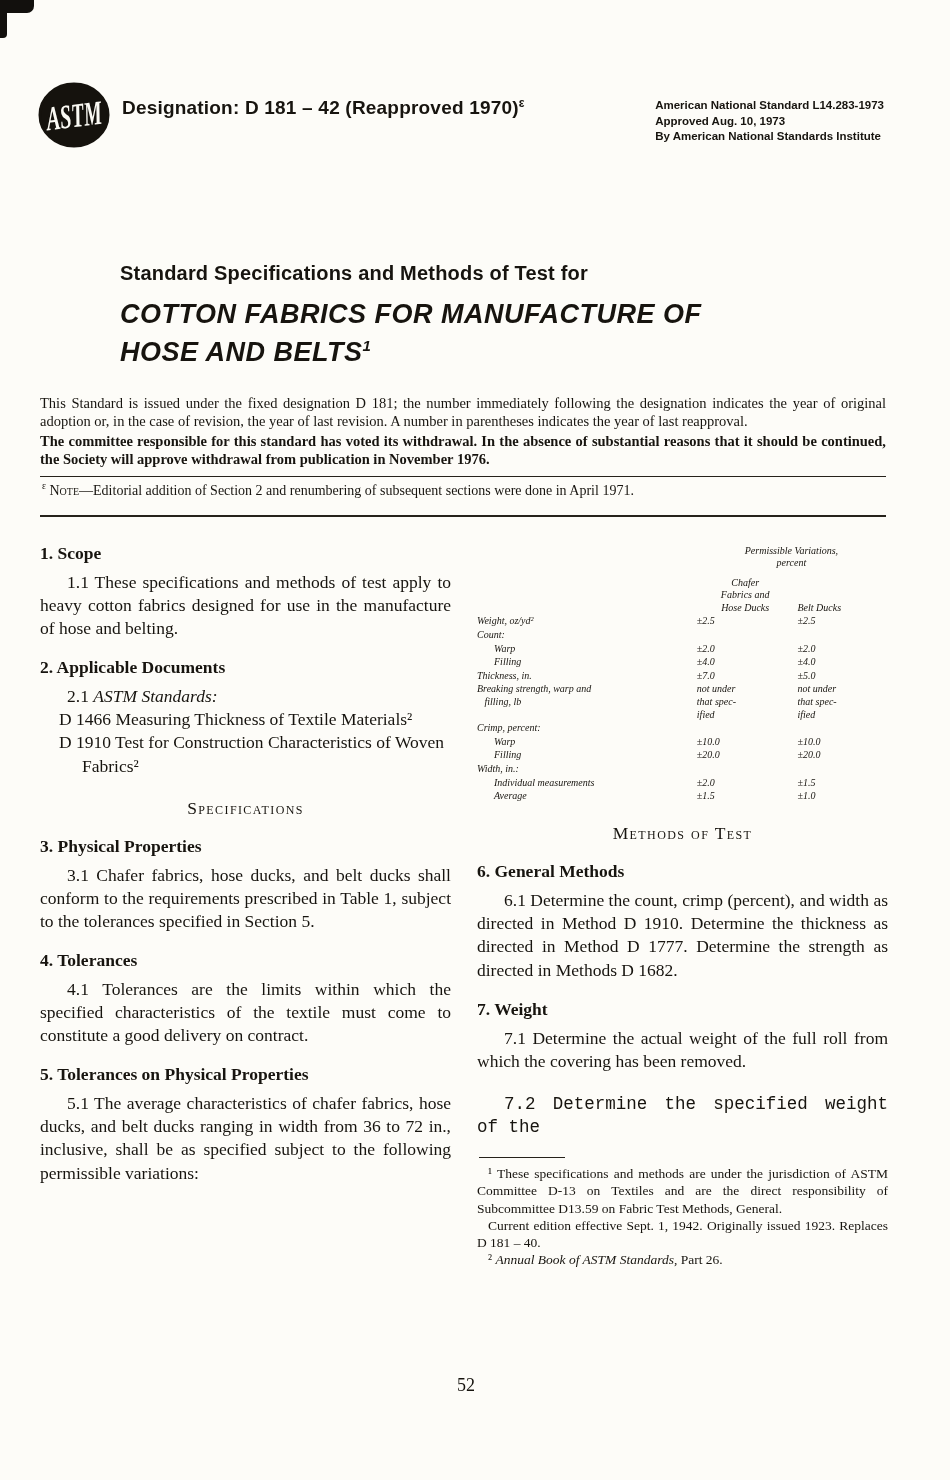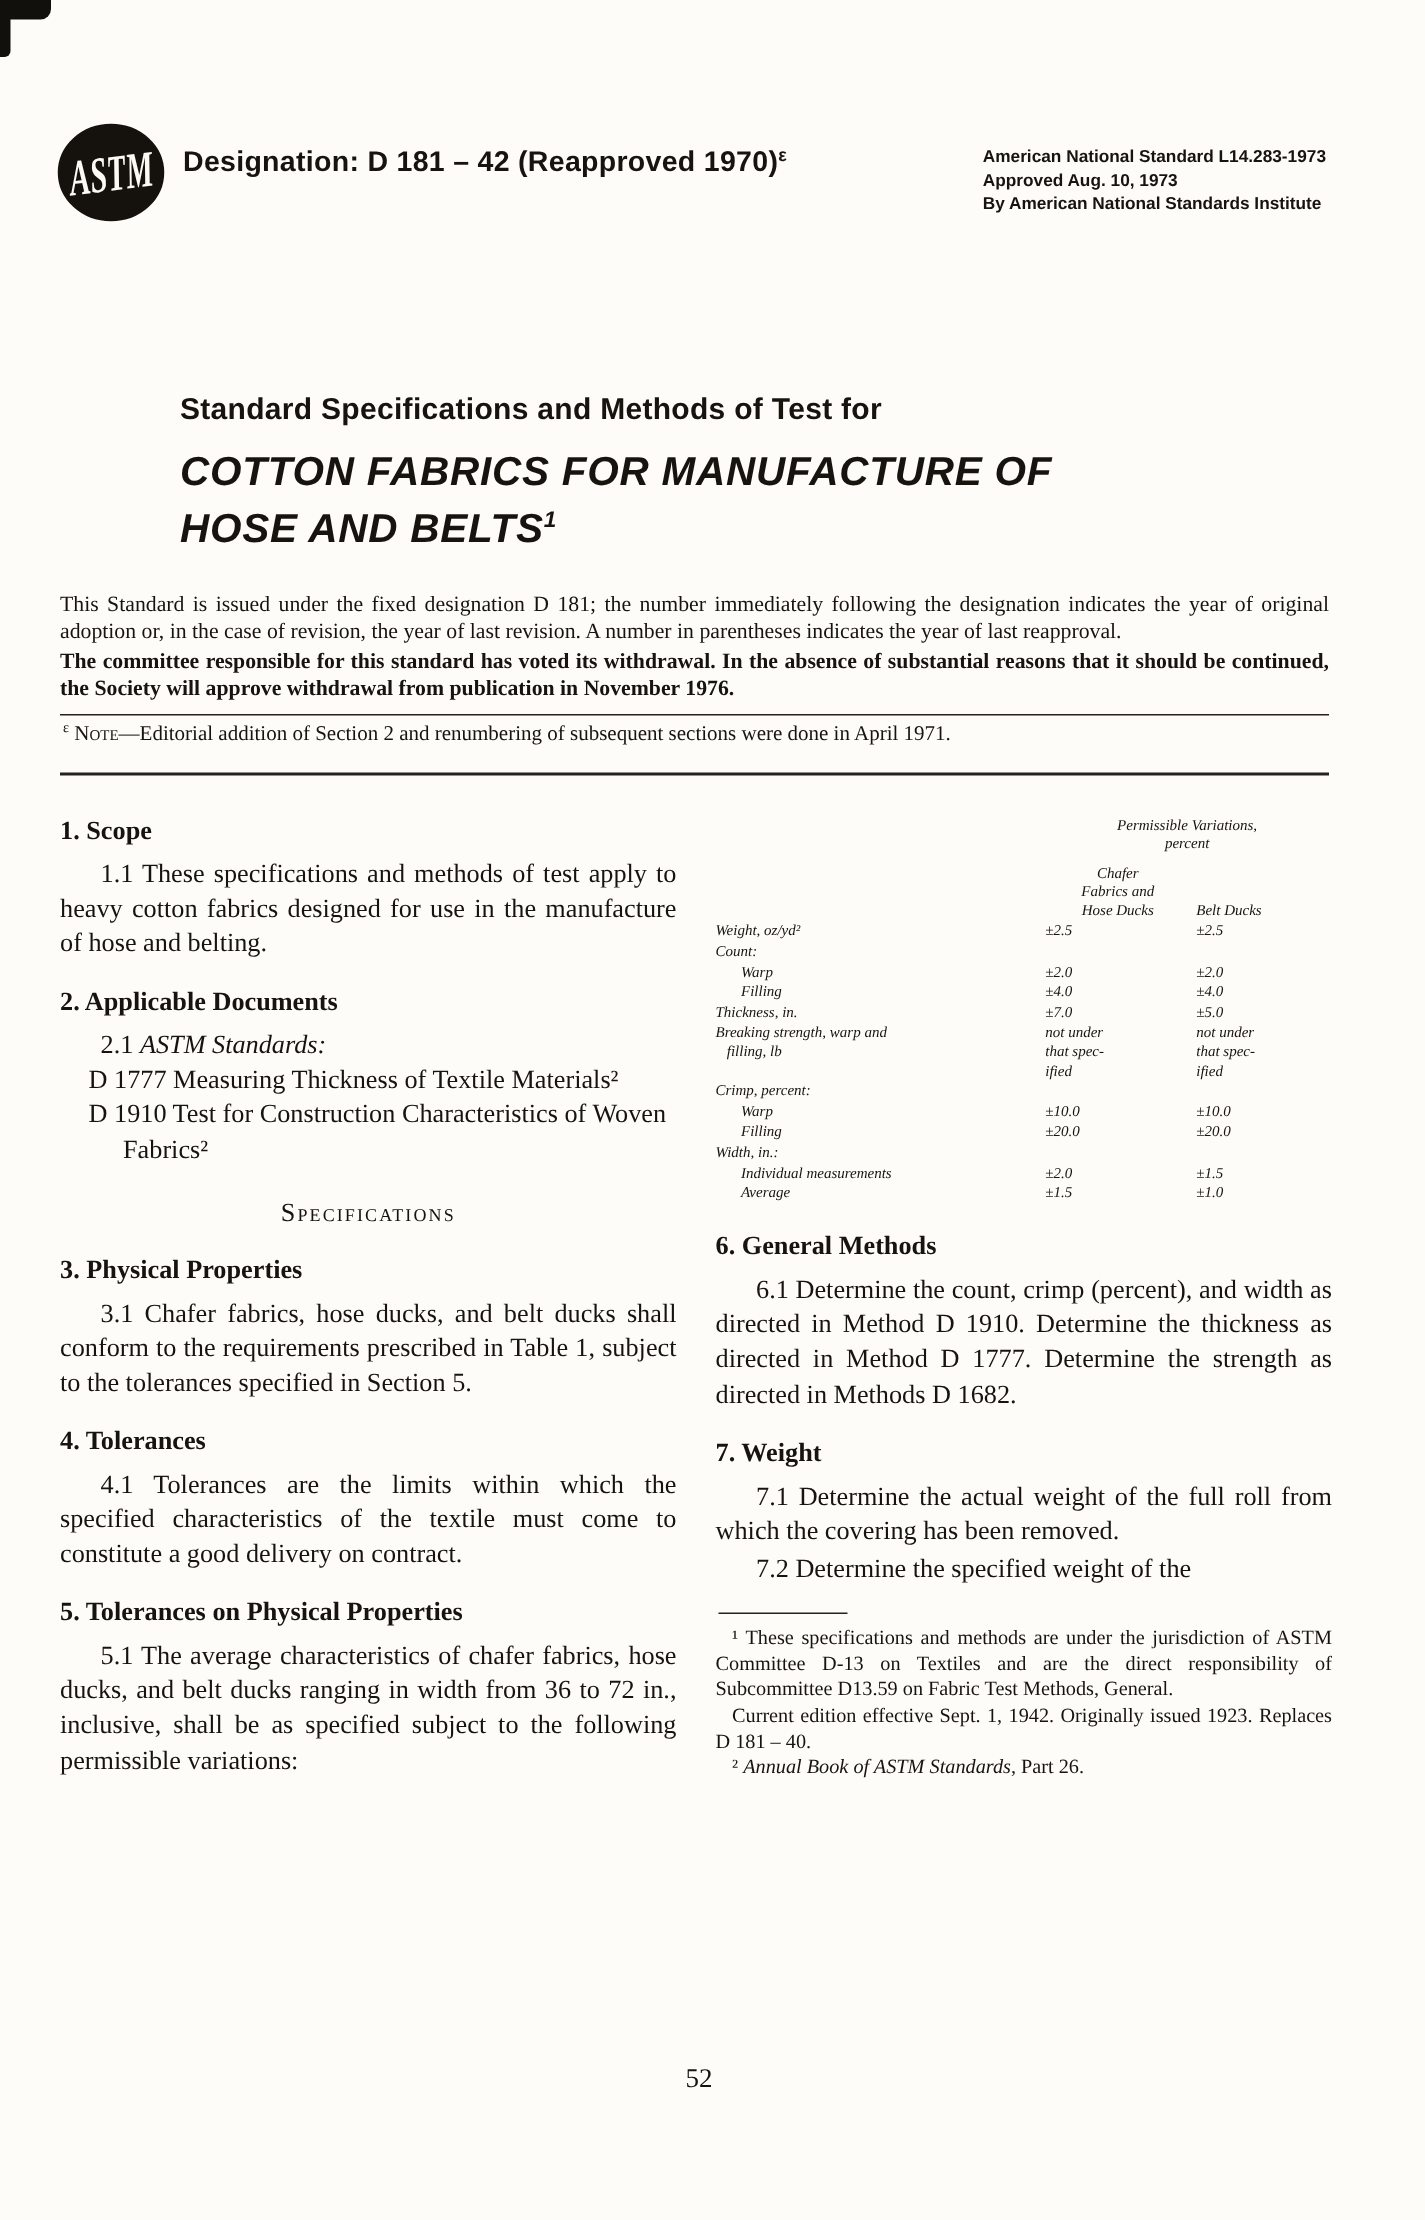--- a/index.html
+++ b/index.html
@@ -59,21 +59,21 @@
   .note-line sup { font-size:9.5px; }
   .sc { font-variant:small-caps; }
 
   
   .columns { position:absolute; top:541px; left:40px; width:848px; display:flex; gap:26px; }
   .col { flex:1 1 0; min-width:0; }
 
   .sec-heading { font-size:17.5px; font-weight:700; margin:17px 0 7px; }
   .sec-heading.first { margin-top:2px; }
   .body-para { font-size:17.5px; line-height:1.32; text-align:justify; text-indent:27px; }
-  .body-para + .body-para { margin-top:2px; }
+  .body-para + .body-para { margin-top:20px;font-family:Liberation Mono, monospace; }
   .doc-item { font-size:17.5px; line-height:1.32; padding-left:42px; text-indent:-23px; }
   .center-heading {
     text-align:center; font-variant:small-caps;
     font-size:17.5px; letter-spacing:1.4px; margin:20px 0 2px;
   }
 
   
   .var-table { font-size:10px; line-height:1.26; margin-top:3px;font-style:italic; }
   .vt-row { display:grid; grid-template-columns:53% 24.5% 22.5%; padding:0.5px 0; }
   .vt-title { grid-column:2 / 4; text-align:center; white-space:pre-line; padding-bottom:6px; }
@@ -129,21 +129,21 @@
   </div>
 
   <div class="columns">
 
     <div class="col">
       <h3 class="sec-heading first">1. Scope</h3>
       <p class="body-para">1.1 These specifications and methods of test apply to heavy cotton fabrics designed for use in the manufacture of hose and belting.</p>
 
       <h3 class="sec-heading">2. Applicable Documents</h3>
       <p class="body-para"><span>2.1</span> <i>ASTM Standards:</i></p>
-      <div class="doc-item">D 1777 Measuring Thickness of Textile Materials²</div>
+      <div class="doc-item">D 1466 Measuring Thickness of Textile Materials²</div>
       <div class="doc-item">D 1910 Test for Construction Characteristics of Woven Fabrics²</div>
 
       <div class="center-heading">Specifications</div>
 
       <h3 class="sec-heading">3. Physical Properties</h3>
       <p class="body-para">3.1 Chafer fabrics, hose ducks, and belt ducks shall conform to the requirements prescribed in Table 1, subject to the tolerances specified in Section 5.</p>
 
       <h3 class="sec-heading">4. Tolerances</h3>
       <p class="body-para">4.1 Tolerances are the limits within which the specified characteristics of the textile must come to constitute a good delivery on contract.</p>
 
@@ -227,20 +227,21 @@
           <div class="vt-val">±2.0</div>
           <div class="vt-val">±1.5</div>
         </div>
         <div class="vt-row">
           <div class="vt-label ind">Average</div>
           <div class="vt-val">±1.5</div>
           <div class="vt-val">±1.0</div>
         </div>
       </div>
 
+      <div class="center-heading">Methods of Test</div>
 
       <h3 class="sec-heading">6. General Methods</h3>
       <p class="body-para">6.1 Determine the count, crimp (percent), and width as directed in Method D 1910. Determine the thickness as directed in Method D 1777. Determine the strength as directed in Methods D 1682.</p>
 
       <h3 class="sec-heading">7. Weight</h3>
       <p class="body-para">7.1 Determine the actual weight of the full roll from which the covering has been removed.</p>
       <p class="body-para">7.2 Determine the specified weight of the</p>
 
       <div class="footnotes">
         <hr class="fn-rule">

